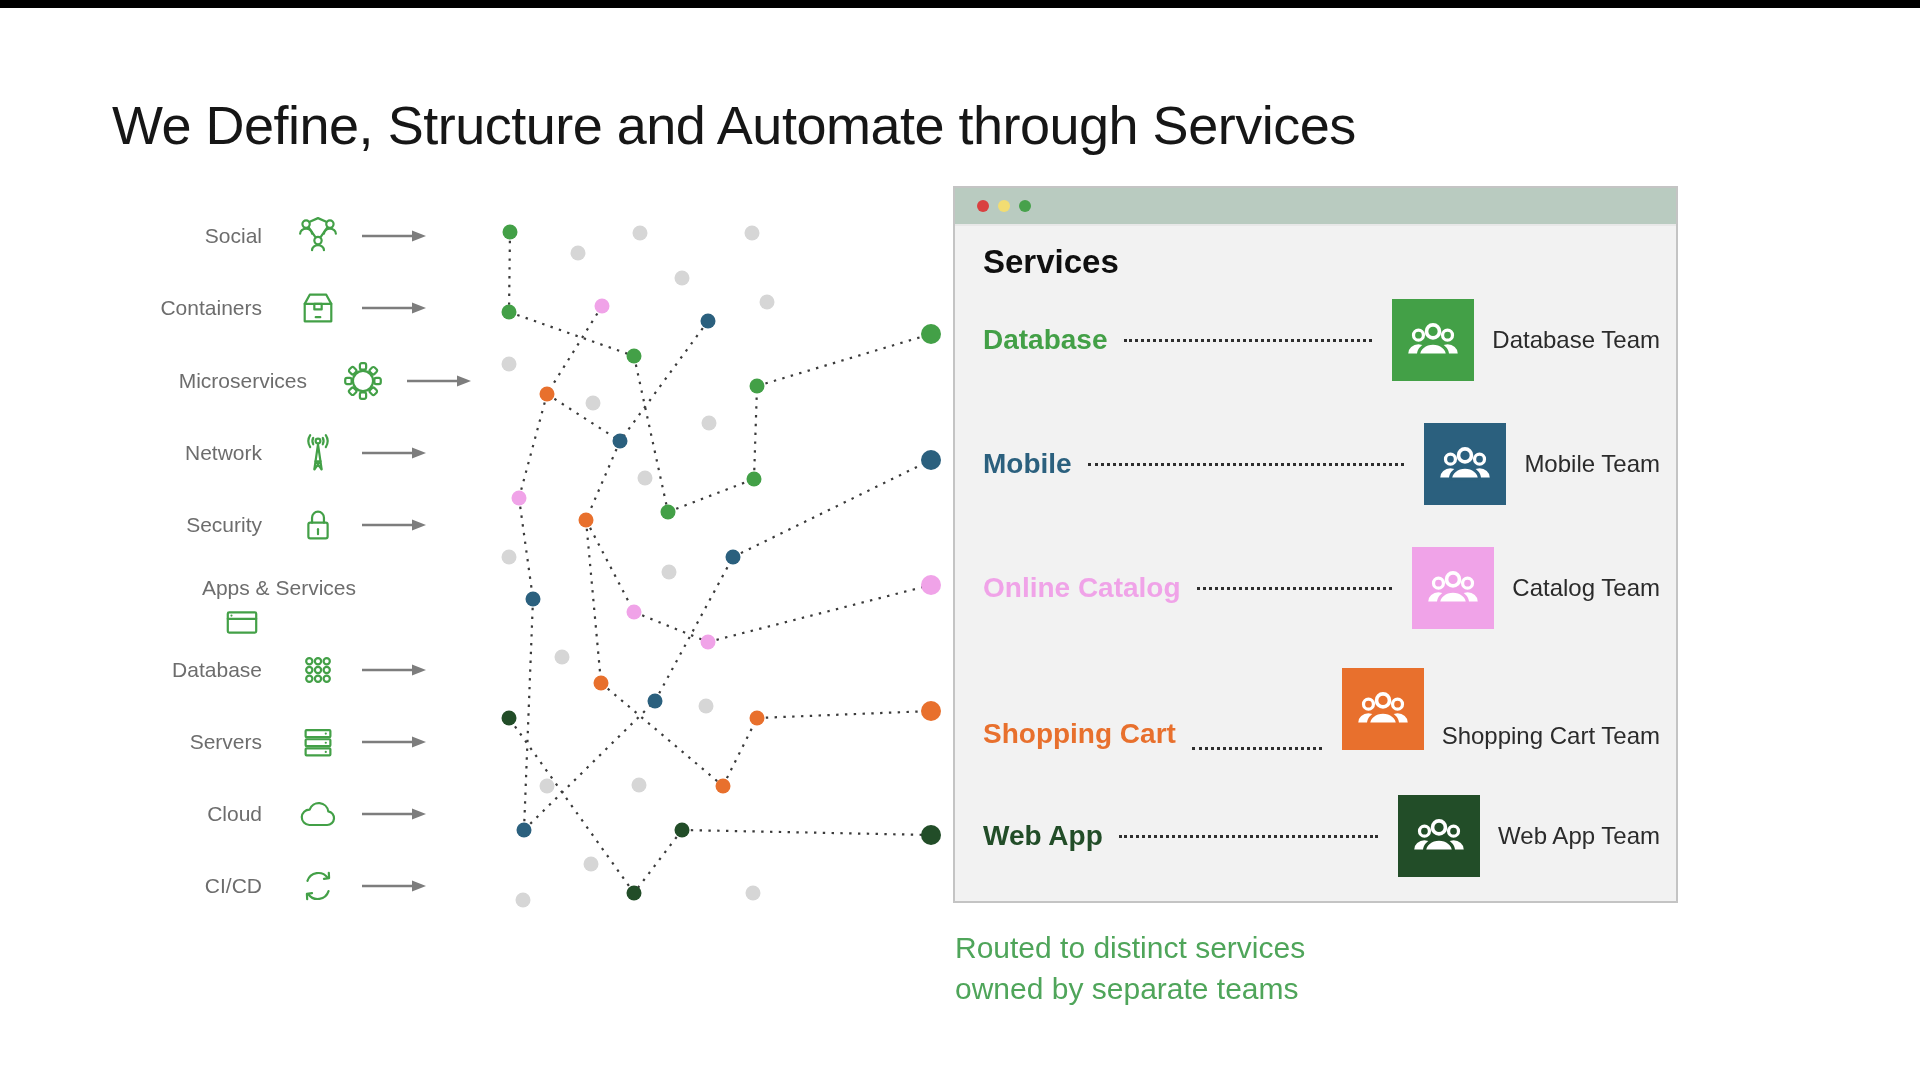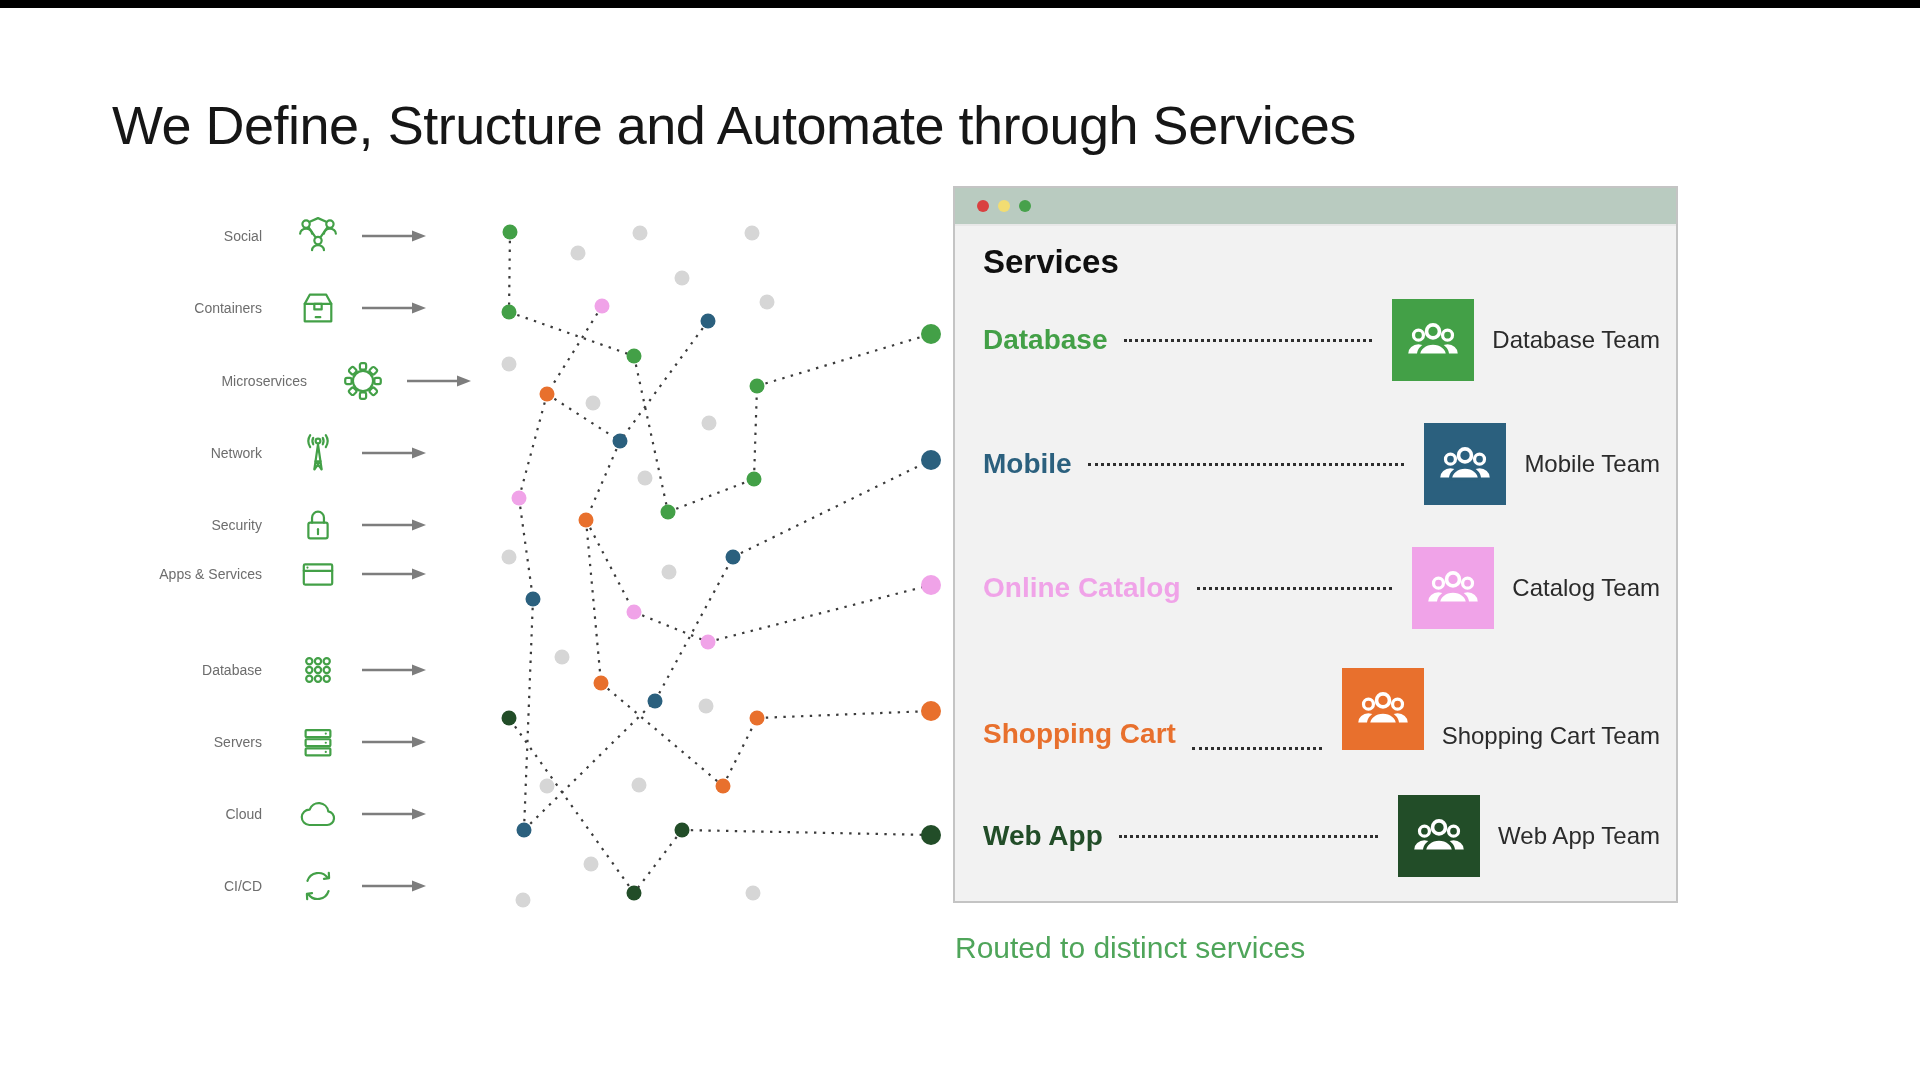--- a/index.html
+++ b/index.html
@@ -2,21 +2,21 @@
 <html><head>
 <meta charset="utf-8">
 <style>
   html,body{margin:0;padding:0;background:#fff;font-family:"Liberation Sans","DejaVu Sans",sans-serif;}
   #stage{position:relative;width:1920px;height:1080px;background:#fff;overflow:hidden;}
   #topbar{position:absolute;left:0;top:0;width:100%;height:8px;background:#000;}
   #title{position:absolute;left:112px;top:58px;font-size:54px;font-weight:500;color:#161616;letter-spacing:-0.5px;}
 
   
   .left-row{position:absolute;left:0;width:450px;height:44px;display:flex;align-items:center;}
-  .left-label{display:inline-block;width:252px;margin-left:10px;text-align:right;font-size:14px;color:#6d6d6d;}
+  .left-label{display:inline-block;width:252px;margin-left:10px;text-align:right;font-size:21px;color:#6d6d6d;}
   .left-icon{display:inline-block;width:44px;height:44px;margin-left:34px;}
   .left-icon svg{width:44px;height:44px;}
   .left-arrow{margin-left:22px;}
   .left-arrow line{stroke:#7d7d7d;stroke-width:2.4;}
   .left-arrow polygon{fill:#7d7d7d;}
 
   
   #scatter{position:absolute;left:0;top:0;width:1920px;height:1080px;}
   #scatter line{stroke:#3a3a3a;stroke-width:2.2;stroke-dasharray:2.4 6.4;}
 
@@ -118,21 +118,21 @@
       <rect x="13.5" y="21.5" width="21" height="17" rx="2"></rect>
       <path d="M17.5 21.5 v-5.5 a6.5 6.5 0 0 1 13 0 v5.5"></path>
       <path d="M24 28.5 v5.5"></path>
             </g>
           </svg></span>
     <svg class="left-arrow" width="66" height="14" viewBox="0 0 66 14">
       <line x1="0" y1="7" x2="50" y2="7"></line>
       <polygon points="50,1.5 64,7 50,12.5"></polygon>
     </svg>
   </div>
-      <div class="left-row" style="top: 552px;">
+      <div class="left-row" style="top: 576px; flex-direction: column;">
     <span class="left-label">Apps &amp; Services</span>
     <span class="left-icon"><svg viewBox="0 0 48 48">
             <g fill="none" stroke="#43a047" stroke-width="2.4" stroke-linecap="round" stroke-linejoin="round">
       <rect x="8.5" y="13.5" width="31" height="22" rx="1.5"></rect>
       <path d="M8.5 20.5 h31"></path>
             </g>
       <circle cx="12.5" cy="17" r="1.2" fill="#43a047"></circle>
           </svg></span>
     <svg class="left-arrow" width="66" height="14" viewBox="0 0 66 14">
       <line x1="0" y1="7" x2="50" y2="7"></line>
@@ -362,14 +362,15 @@
     <path d="M12.5 40 a13.5 11 0 0 1 27 0 z" fill="#fff" stroke="#224d28" stroke-width="3"></path>
   </svg>
           </span>
     <span class="svc-team">Web App Team</span>
   </div>
       </div>
   </div>
 
   <div id="caption">
     <div>Routed to distinct services</div>
+    <div>owned by separate teams</div>
   </div>
 </div>
 
 </body></html>

